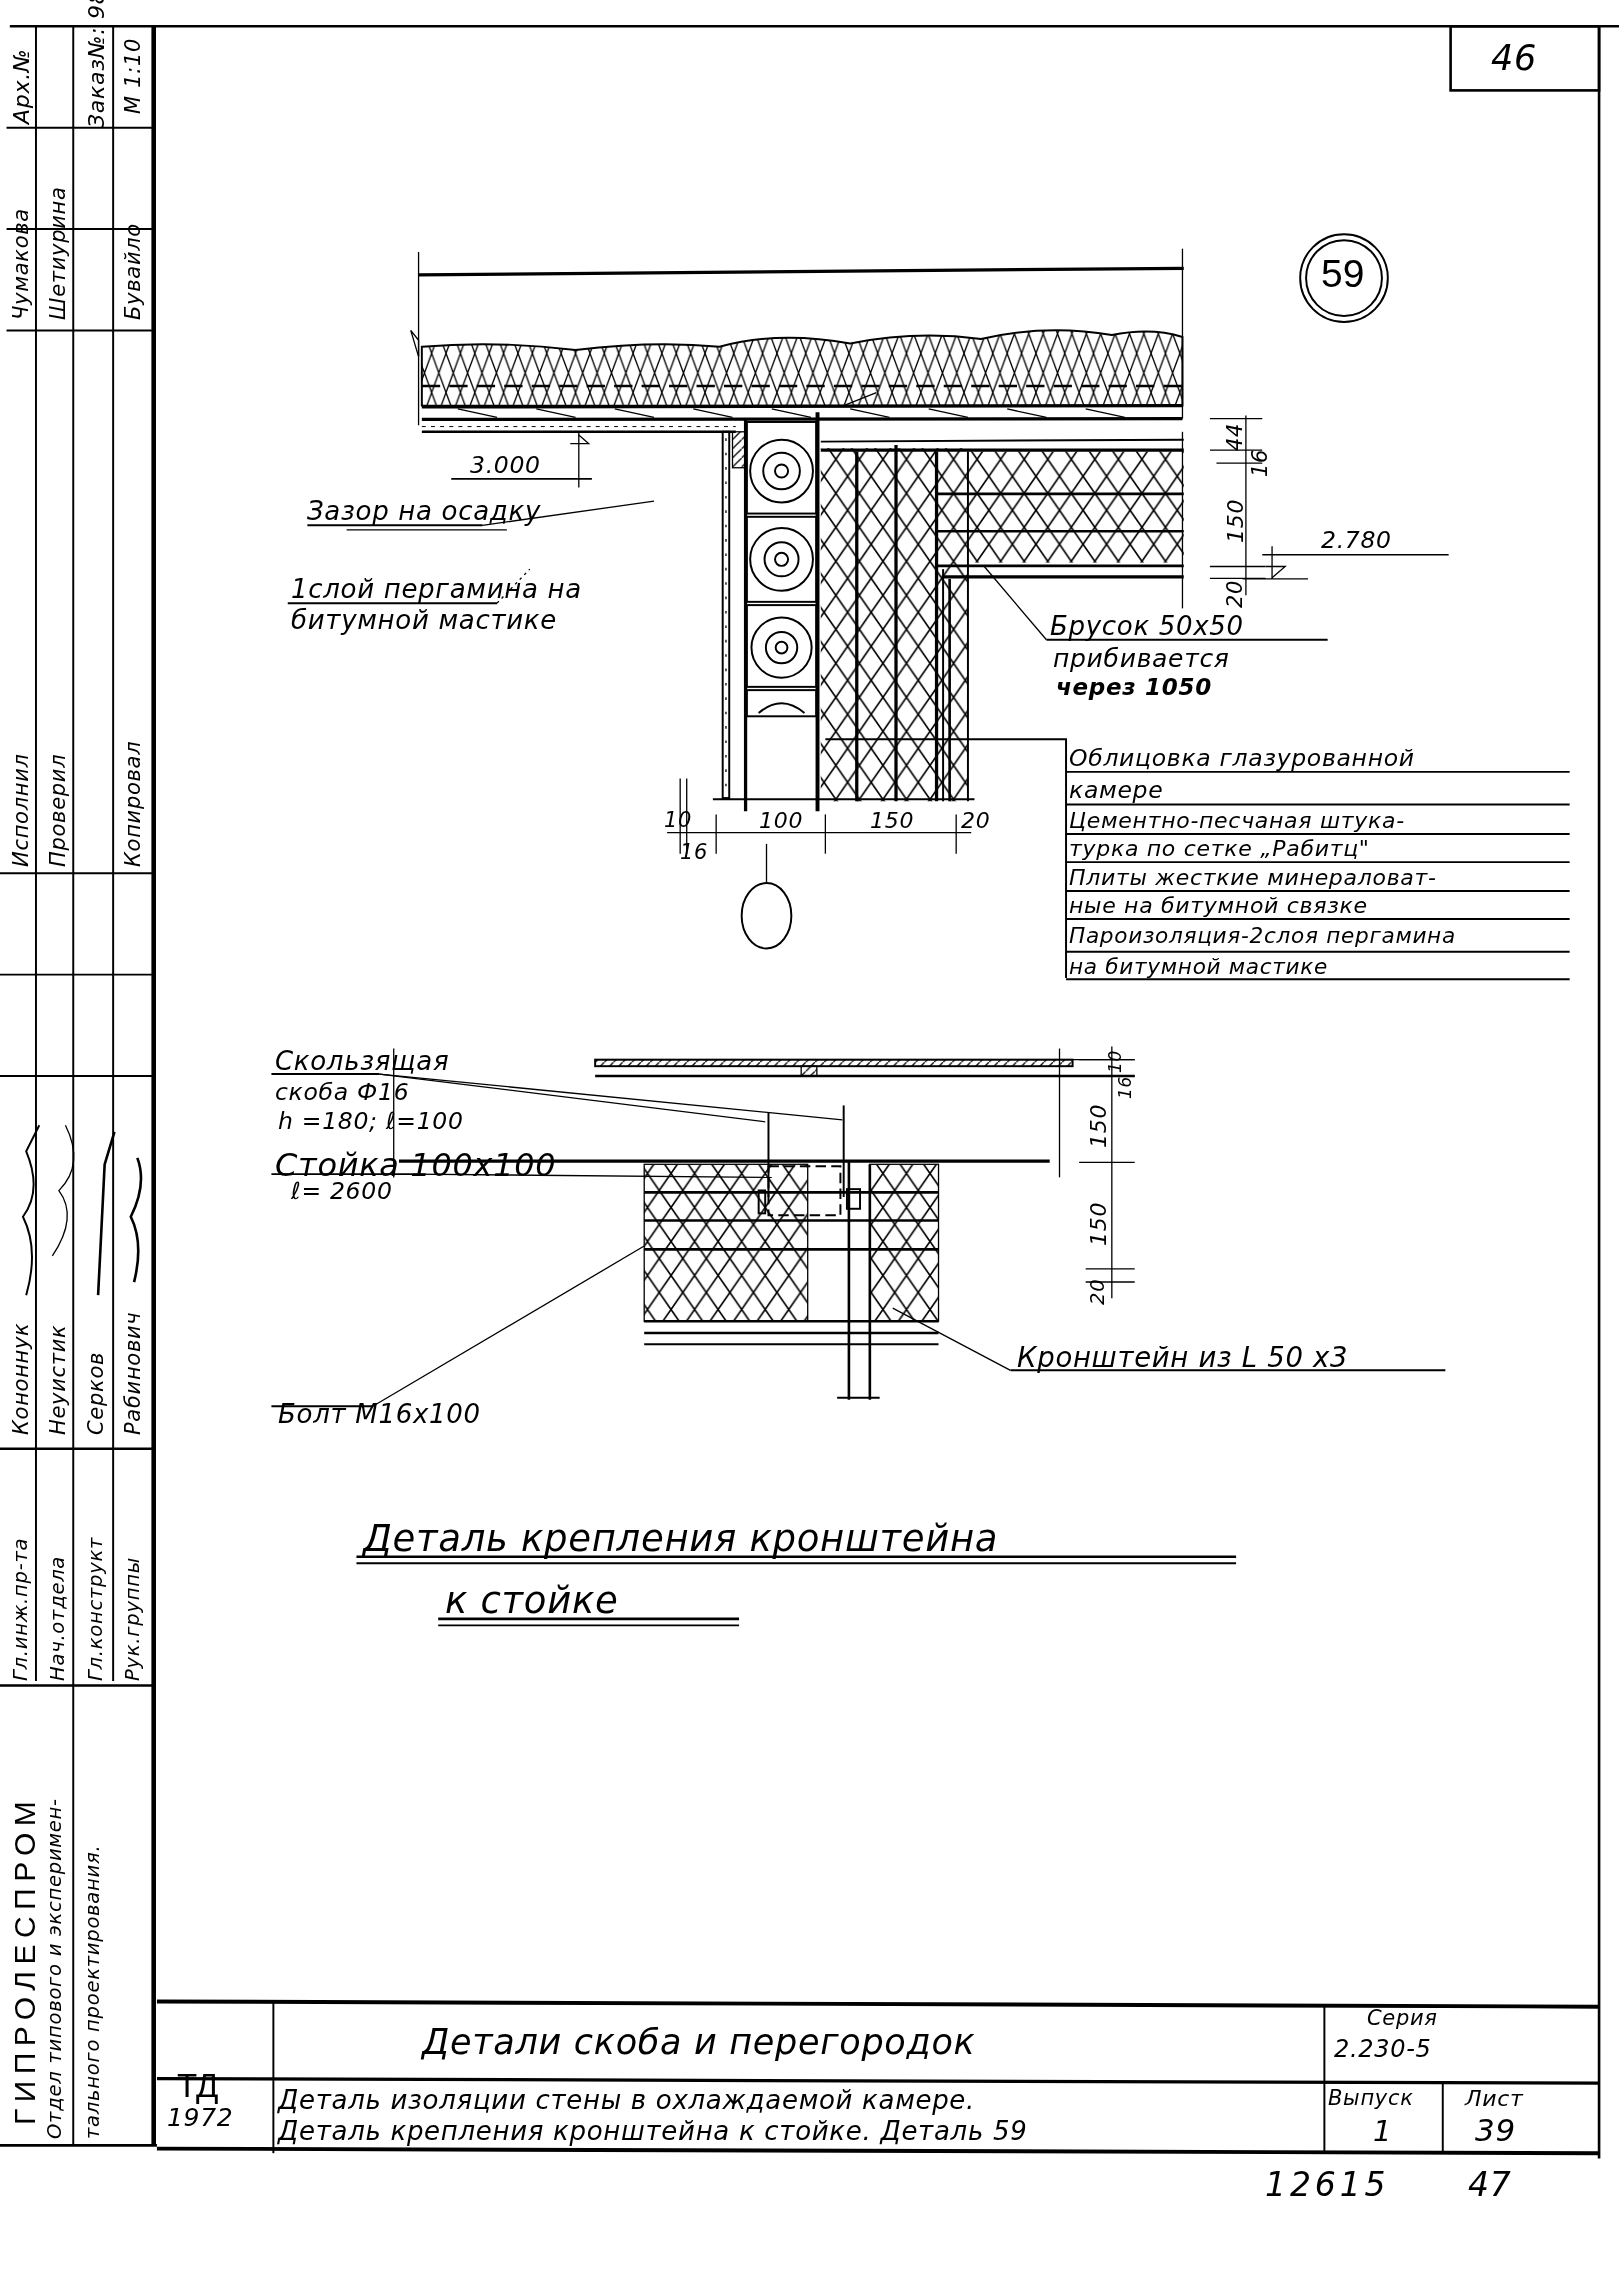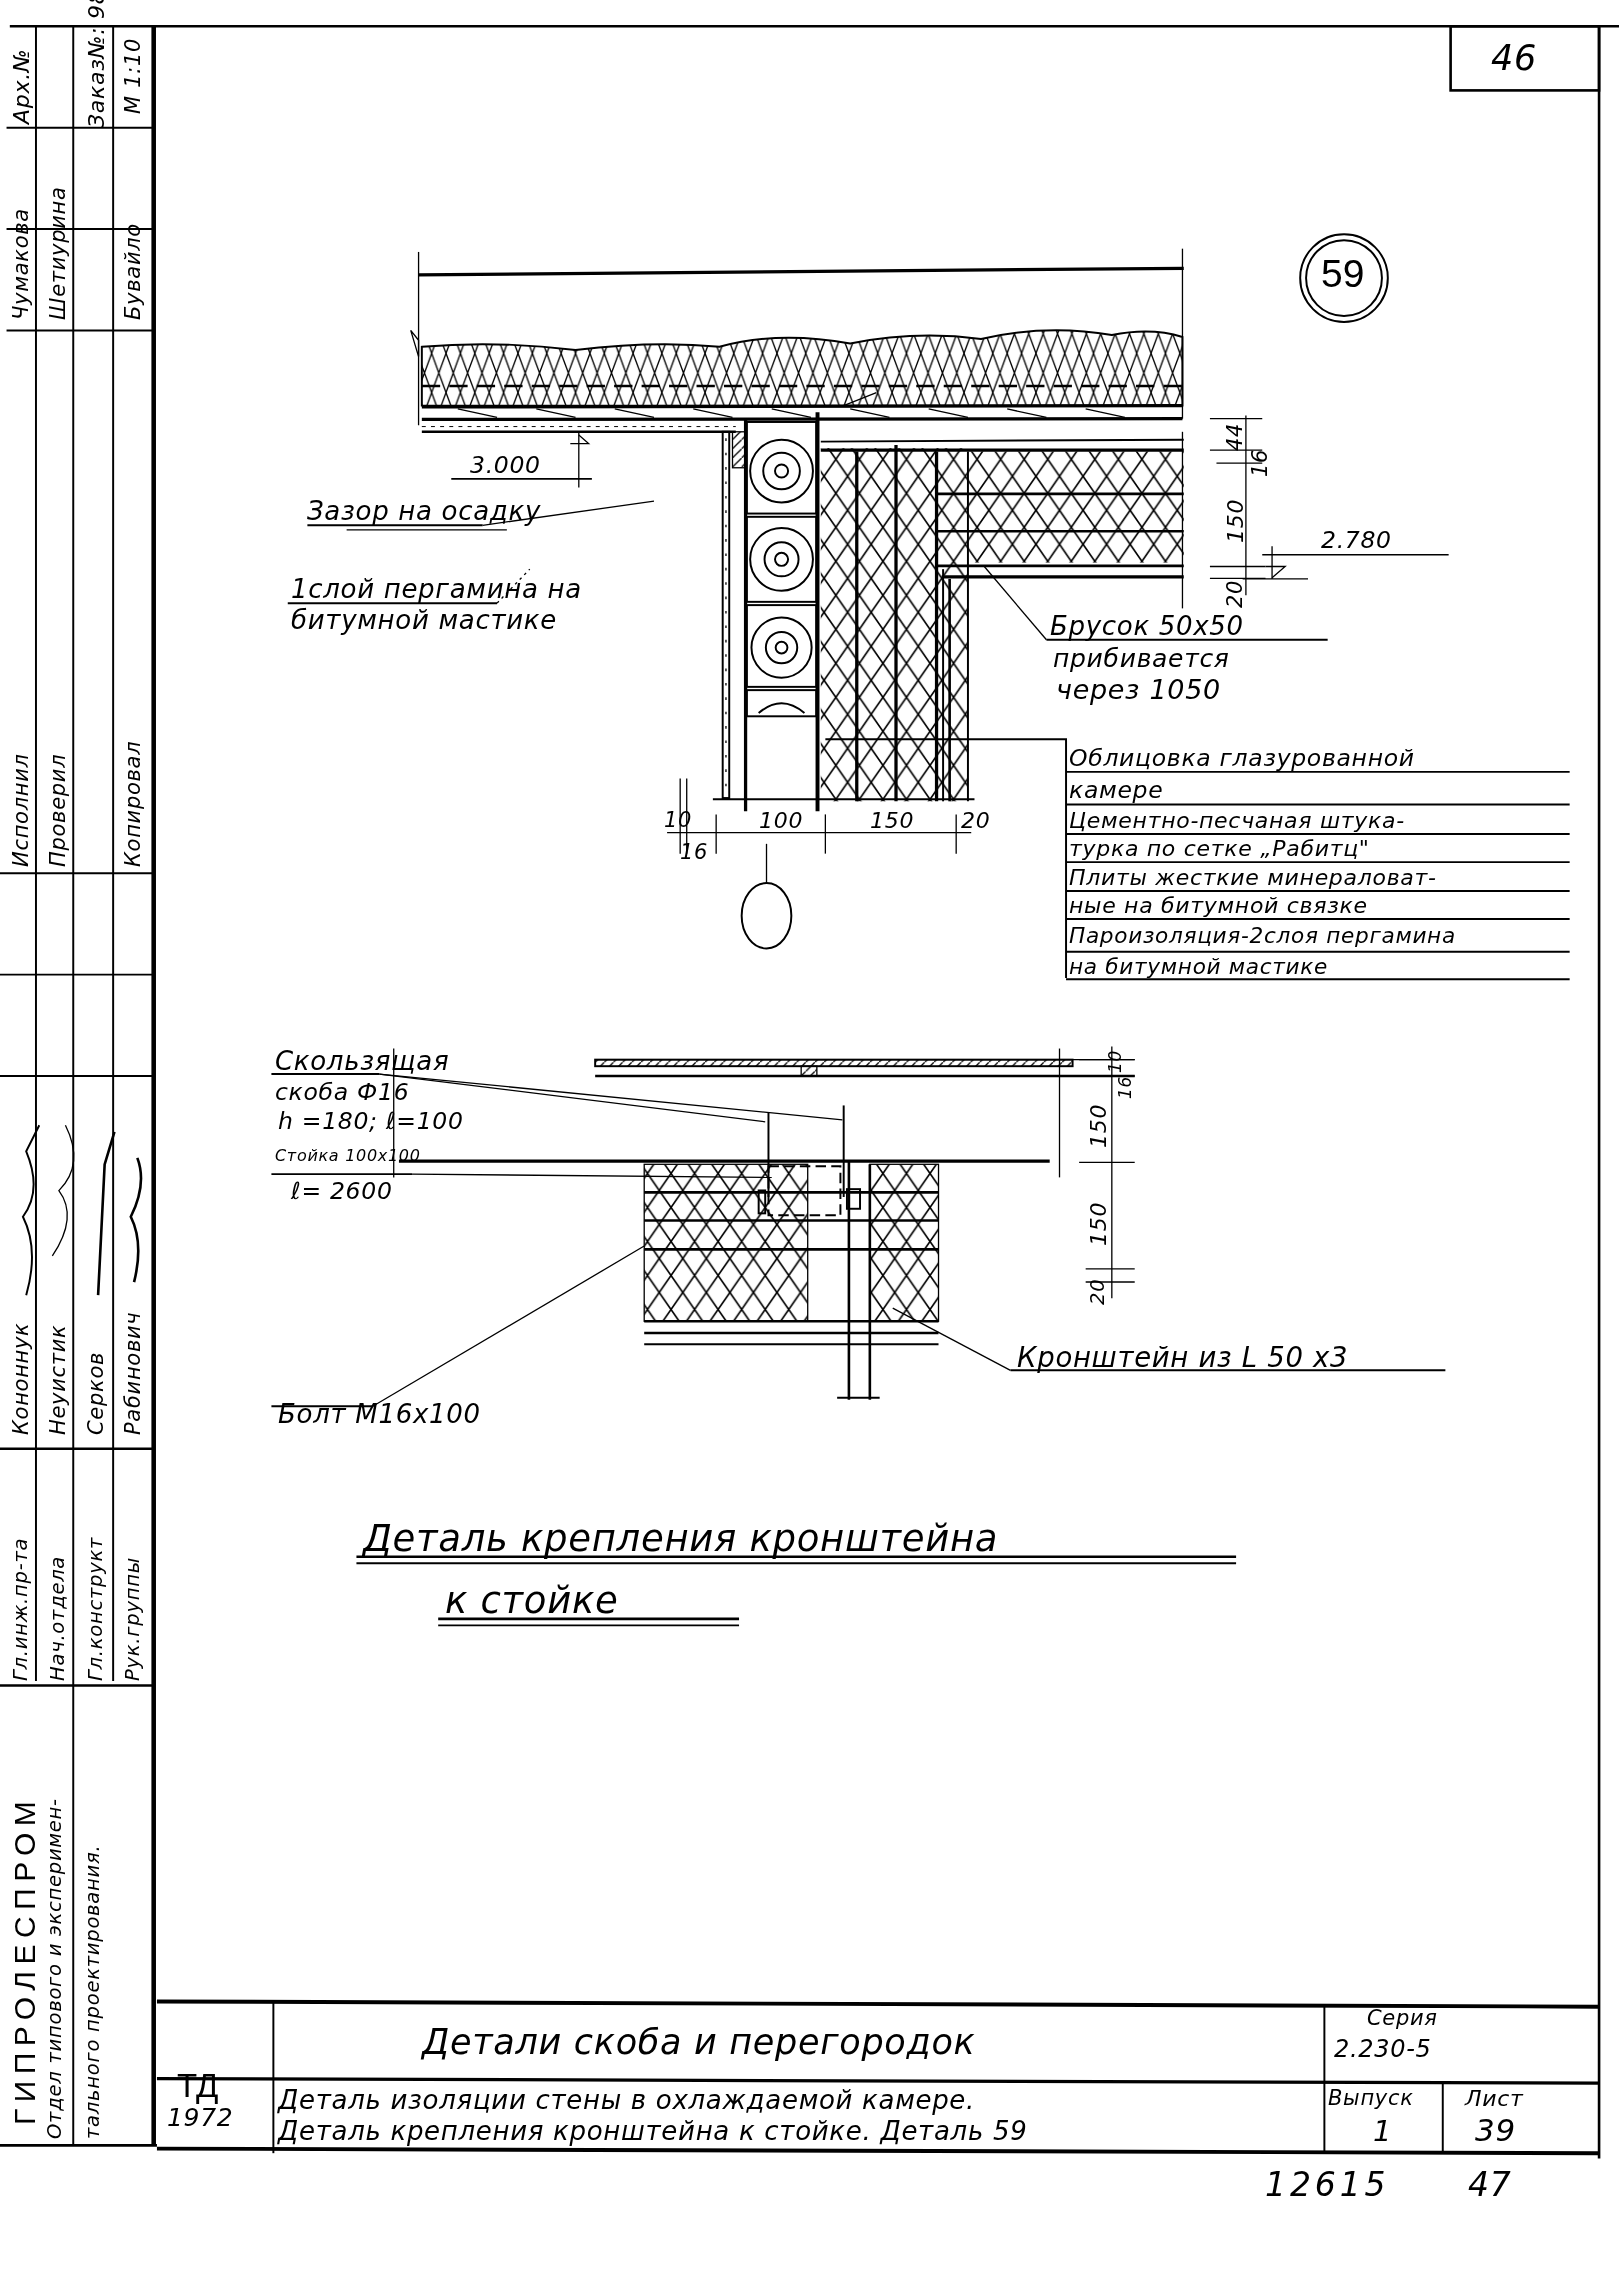--- a/index.html
+++ b/index.html
@@ -241,21 +241,21 @@
 <div class="abs hand" style="left:1491px;top:38px;font-size:35px;">46</div>
 <div class="abs" style="left:1321px;top:252px;font-size:39px;font-family:'Liberation Sans',sans-serif;">59</div>
 
 <div class="abs hand" style="left:470px;top:451px;font-size:23.5px;">3.000</div>
 <div class="abs hand" style="left:1321px;top:526px;font-size:23.5px;">2.780</div>
 <div class="abs hand" style="left:307px;top:496px;font-size:26px;">Зазор на осадку</div>
 <div class="abs hand" style="left:291px;top:574px;font-size:26px;">1слой пергамина на</div>
 <div class="abs hand" style="left:291px;top:605px;font-size:26px;">битумной мастике</div>
 <div class="abs hand" style="left:1050px;top:611px;font-size:26px;">Брусок 50х50</div>
 <div class="abs hand" style="left:1053px;top:644px;font-size:25px;">прибивается</div>
-<div class="abs hand" style="left:1056px;top:674px;font-size:27px;">через 1050</div>
+<div class="abs hand" style="left:1056px;top:674px;font-size:23px;font-weight:bold;">через 1050</div>
 
 <div class="abs rot hand" style="left:1223px;top:451px;font-size:21px;">44</div>
 <div class="abs rot hand" style="left:1248px;top:477px;font-size:21px;">16</div>
 <div class="abs rot hand" style="left:1223px;top:543px;font-size:22px;">150</div>
 <div class="abs rot hand" style="left:1223px;top:608px;font-size:21px;">20</div>
 
 <div class="abs hand" style="left:664px;top:808px;font-size:21px;">10</div>
 <div class="abs hand" style="left:680px;top:840px;font-size:21px;">16</div>
 <div class="abs hand" style="left:759px;top:808px;font-size:22px;">100</div>
 <div class="abs hand" style="left:870px;top:808px;font-size:22px;">150</div>
@@ -266,21 +266,21 @@
 <div class="abs hand" style="left:1069px;top:808px;font-size:22px;">Цементно-песчаная штука-</div>
 <div class="abs hand" style="left:1069px;top:836px;font-size:22px;">турка по сетке „Рабитц"</div>
 <div class="abs hand" style="left:1069px;top:865px;font-size:22px;">Плиты жесткие минераловат-</div>
 <div class="abs hand" style="left:1069px;top:893px;font-size:22px;">ные на битумной связке</div>
 <div class="abs hand" style="left:1069px;top:923px;font-size:21.6px;">Пароизоляция-2слоя пергамина</div>
 <div class="abs hand" style="left:1069px;top:954px;font-size:21.6px;">на битумной мастике</div>
 
 <div class="abs hand" style="left:275px;top:1046px;font-size:26px;">Скользящая</div>
 <div class="abs hand" style="left:275px;top:1078px;font-size:23.5px;">скоба Ф16</div>
 <div class="abs hand" style="left:278px;top:1107px;font-size:23.5px;">h =180; ℓ=100</div>
-<div class="abs hand" style="left:275px;top:1146px;font-size:16px;">Стойка 100х100</div>
+<div class="abs hand" style="left:275px;top:1146px;font-size:32px;">Стойка 100х100</div>
 <div class="abs hand" style="left:291px;top:1177px;font-size:23.5px;">ℓ= 2600</div>
 <div class="abs hand" style="left:278px;top:1379px;font-size:26px;margin-top:20px;">Болт М16х100</div>
 <div class="abs hand" style="left:1017px;top:1341px;font-size:27.5px;">Кронштейн из L 50 х3</div>
 
 <div class="abs rot hand" style="left:1105px;top:1073px;font-size:17px;">10</div>
 <div class="abs rot hand" style="left:1115px;top:1099px;font-size:17px;">16</div>
 <div class="abs rot hand" style="left:1086px;top:1148px;font-size:22px;">150</div>
 <div class="abs rot hand" style="left:1086px;top:1246px;font-size:22px;">150</div>
 <div class="abs rot hand" style="left:1086px;top:1305px;font-size:19.6px;">20</div>
 

